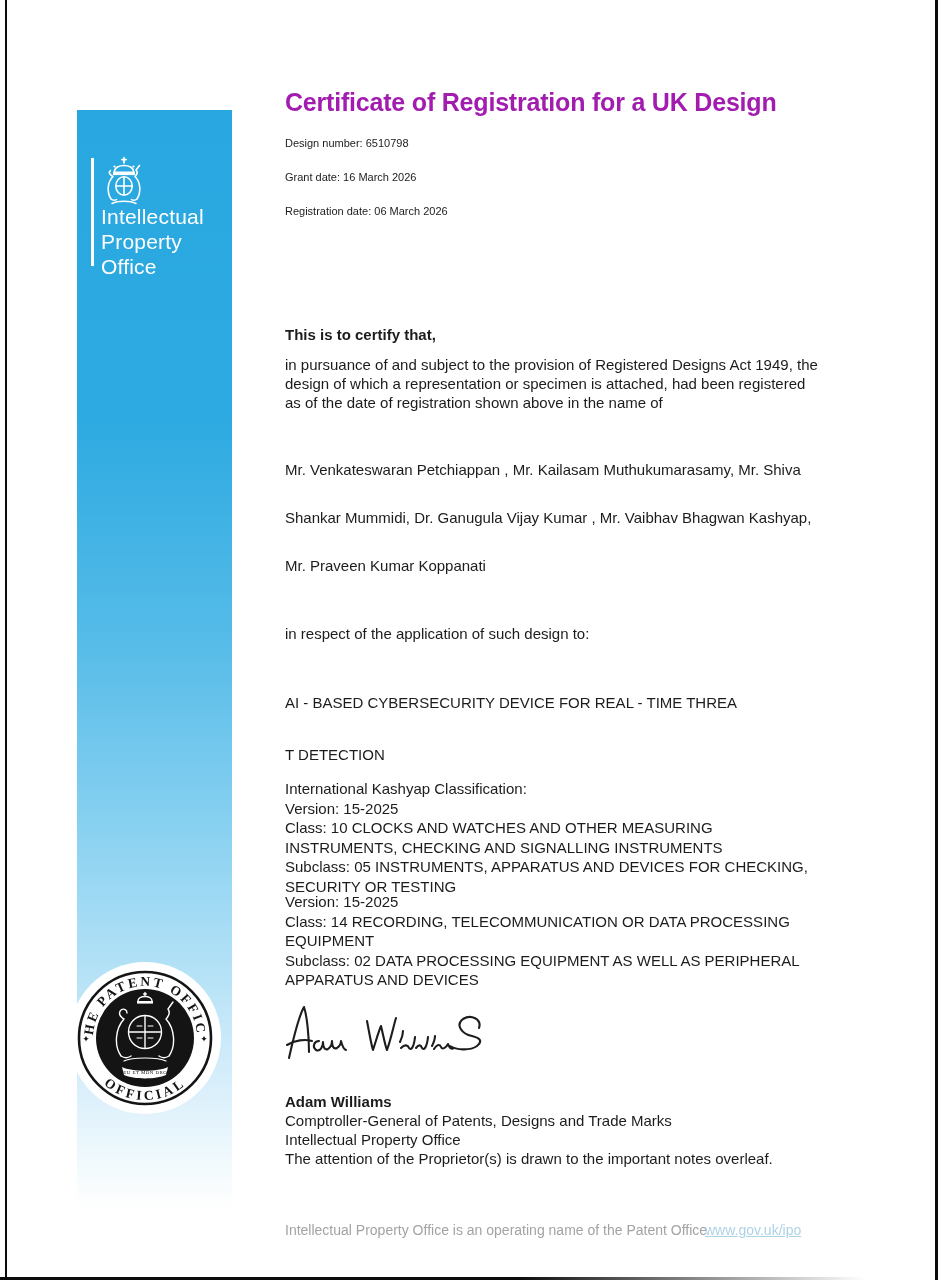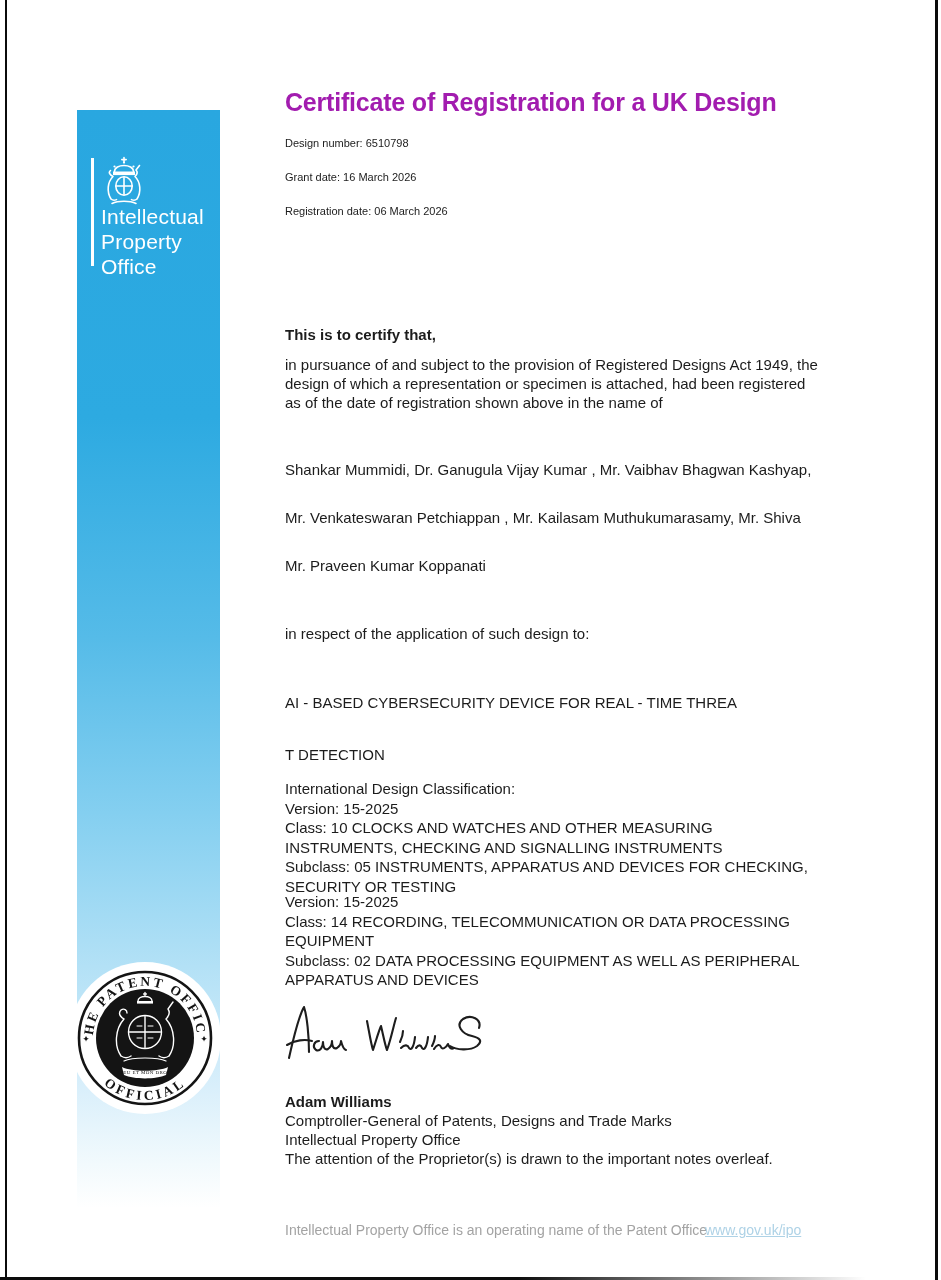--- a/index.html
+++ b/index.html
@@ -13,21 +13,21 @@
     color: #1c1c1c;
   }
   
   .edge-left  { position:absolute; left:5px; top:0; width:2px; height:1280px; background:#0b0b0b; }
   .edge-right { position:absolute; left:935px; top:0; width:3px; height:1280px; background:#0b0b0b; }
   .edge-bottom{ position:absolute; left:0; top:1277px; width:941px; height:3px;
                 background:linear-gradient(to right,#0c0c0c 55%, rgba(12,12,12,0) 92%); }
 
   
   .sidebar {
-    position:absolute; left:77px; top:110px; width:143px; height:1098px;
+    position:absolute; left:77px; top:110px; width:155px; height:1098px;
     background: linear-gradient(to bottom,
       #29a7e0 0%, #2daae1 28%, #55bbe8 48%, #84cff0 64%,
       #b3e1f6 78%, #d9effb 89%, #f2fafd 96%, #ffffff 100%);
   }
   .logo { position:absolute; left:14px; top:46px; width:130px; }
   .logo-bar { position:absolute; left:0; top:2px; width:3px; height:108px; background:#ffffff; }
   .logo-crest { position:absolute; left:11px; top:0; }
   .logo-text { position:absolute; left:10px; top:48px; color:#ffffff; font-size:21px; line-height:25px; font-weight:400; letter-spacing:0.2px; }
 
   
@@ -140,36 +140,36 @@
 
   <div class="certify-body">
 
   <div>in pursuance of and subject to the provision of Registered Designs Act 1949, the</div>
       <div>design of which a representation or specimen is attached, had been registered</div>
       <div>as of the date of registration shown above in the name of</div>
     </div>
 
   <div class="owners">
 
-  <div>Shankar Mummidi, Dr. Ganugula Vijay Kumar , Mr. Vaibhav Bhagwan Kashyap,</div>
-      <div>Mr. Venkateswaran Petchiappan , Mr. Kailasam Muthukumarasamy, Mr. Shiva</div>
+  <div>Mr. Venkateswaran Petchiappan , Mr. Kailasam Muthukumarasamy, Mr. Shiva</div>
+      <div>Shankar Mummidi, Dr. Ganugula Vijay Kumar , Mr. Vaibhav Bhagwan Kashyap,</div>
       <div>Mr. Praveen Kumar Koppanati</div>
     </div>
 
   <div class="respect-line">in respect of the application of such design to:</div>
 
   <div class="design-title">
 
   <div>AI - BASED CYBERSECURITY DEVICE FOR REAL - TIME THREA</div>
       <div>T DETECTION</div>
     </div>
 
   <div class="classif-1">
 
-  <div>International Design Classification:</div>
+  <div>International Kashyap Classification:</div>
       <div>Version: 15-2025</div>
       <div>Class: 10 CLOCKS AND WATCHES AND OTHER MEASURING</div>
       <div>INSTRUMENTS, CHECKING AND SIGNALLING INSTRUMENTS</div>
       <div>Subclass: 05 INSTRUMENTS, APPARATUS AND DEVICES FOR CHECKING,</div>
       <div>SECURITY OR TESTING</div>
     </div>
 
   <div class="classif-2">
 
   <div>Version: 15-2025</div>

